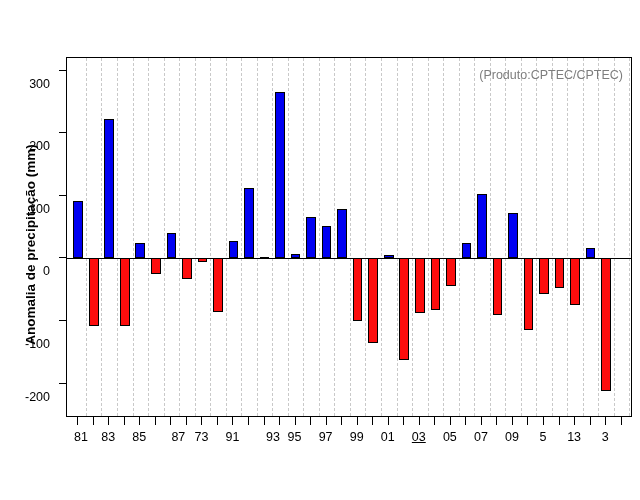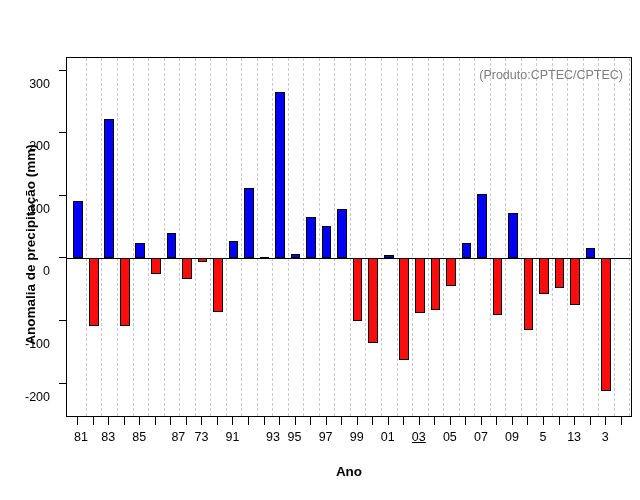--- a/index.html
+++ b/index.html
@@ -284,15 +284,14 @@
       <div class="xtick-mark" style="left: 543.024px;"></div>
       <div class="xtick-label" style="left: 543.024px;">5</div>
       <div class="xtick-mark" style="left: 558.552px;"></div>
       <div class="xtick-mark" style="left: 574.08px;"></div>
       <div class="xtick-label" style="left: 574.08px;">13</div>
       <div class="xtick-mark" style="left: 589.608px;"></div>
       <div class="xtick-mark" style="left: 605.136px;"></div>
       <div class="xtick-label" style="left: 605.136px;">3</div>
       <div class="xtick-mark" style="left: 620.664px;"></div>
     </div>
-  <div id="xlabel">Ano</div>
 
 </div>
 
 </body></html>

